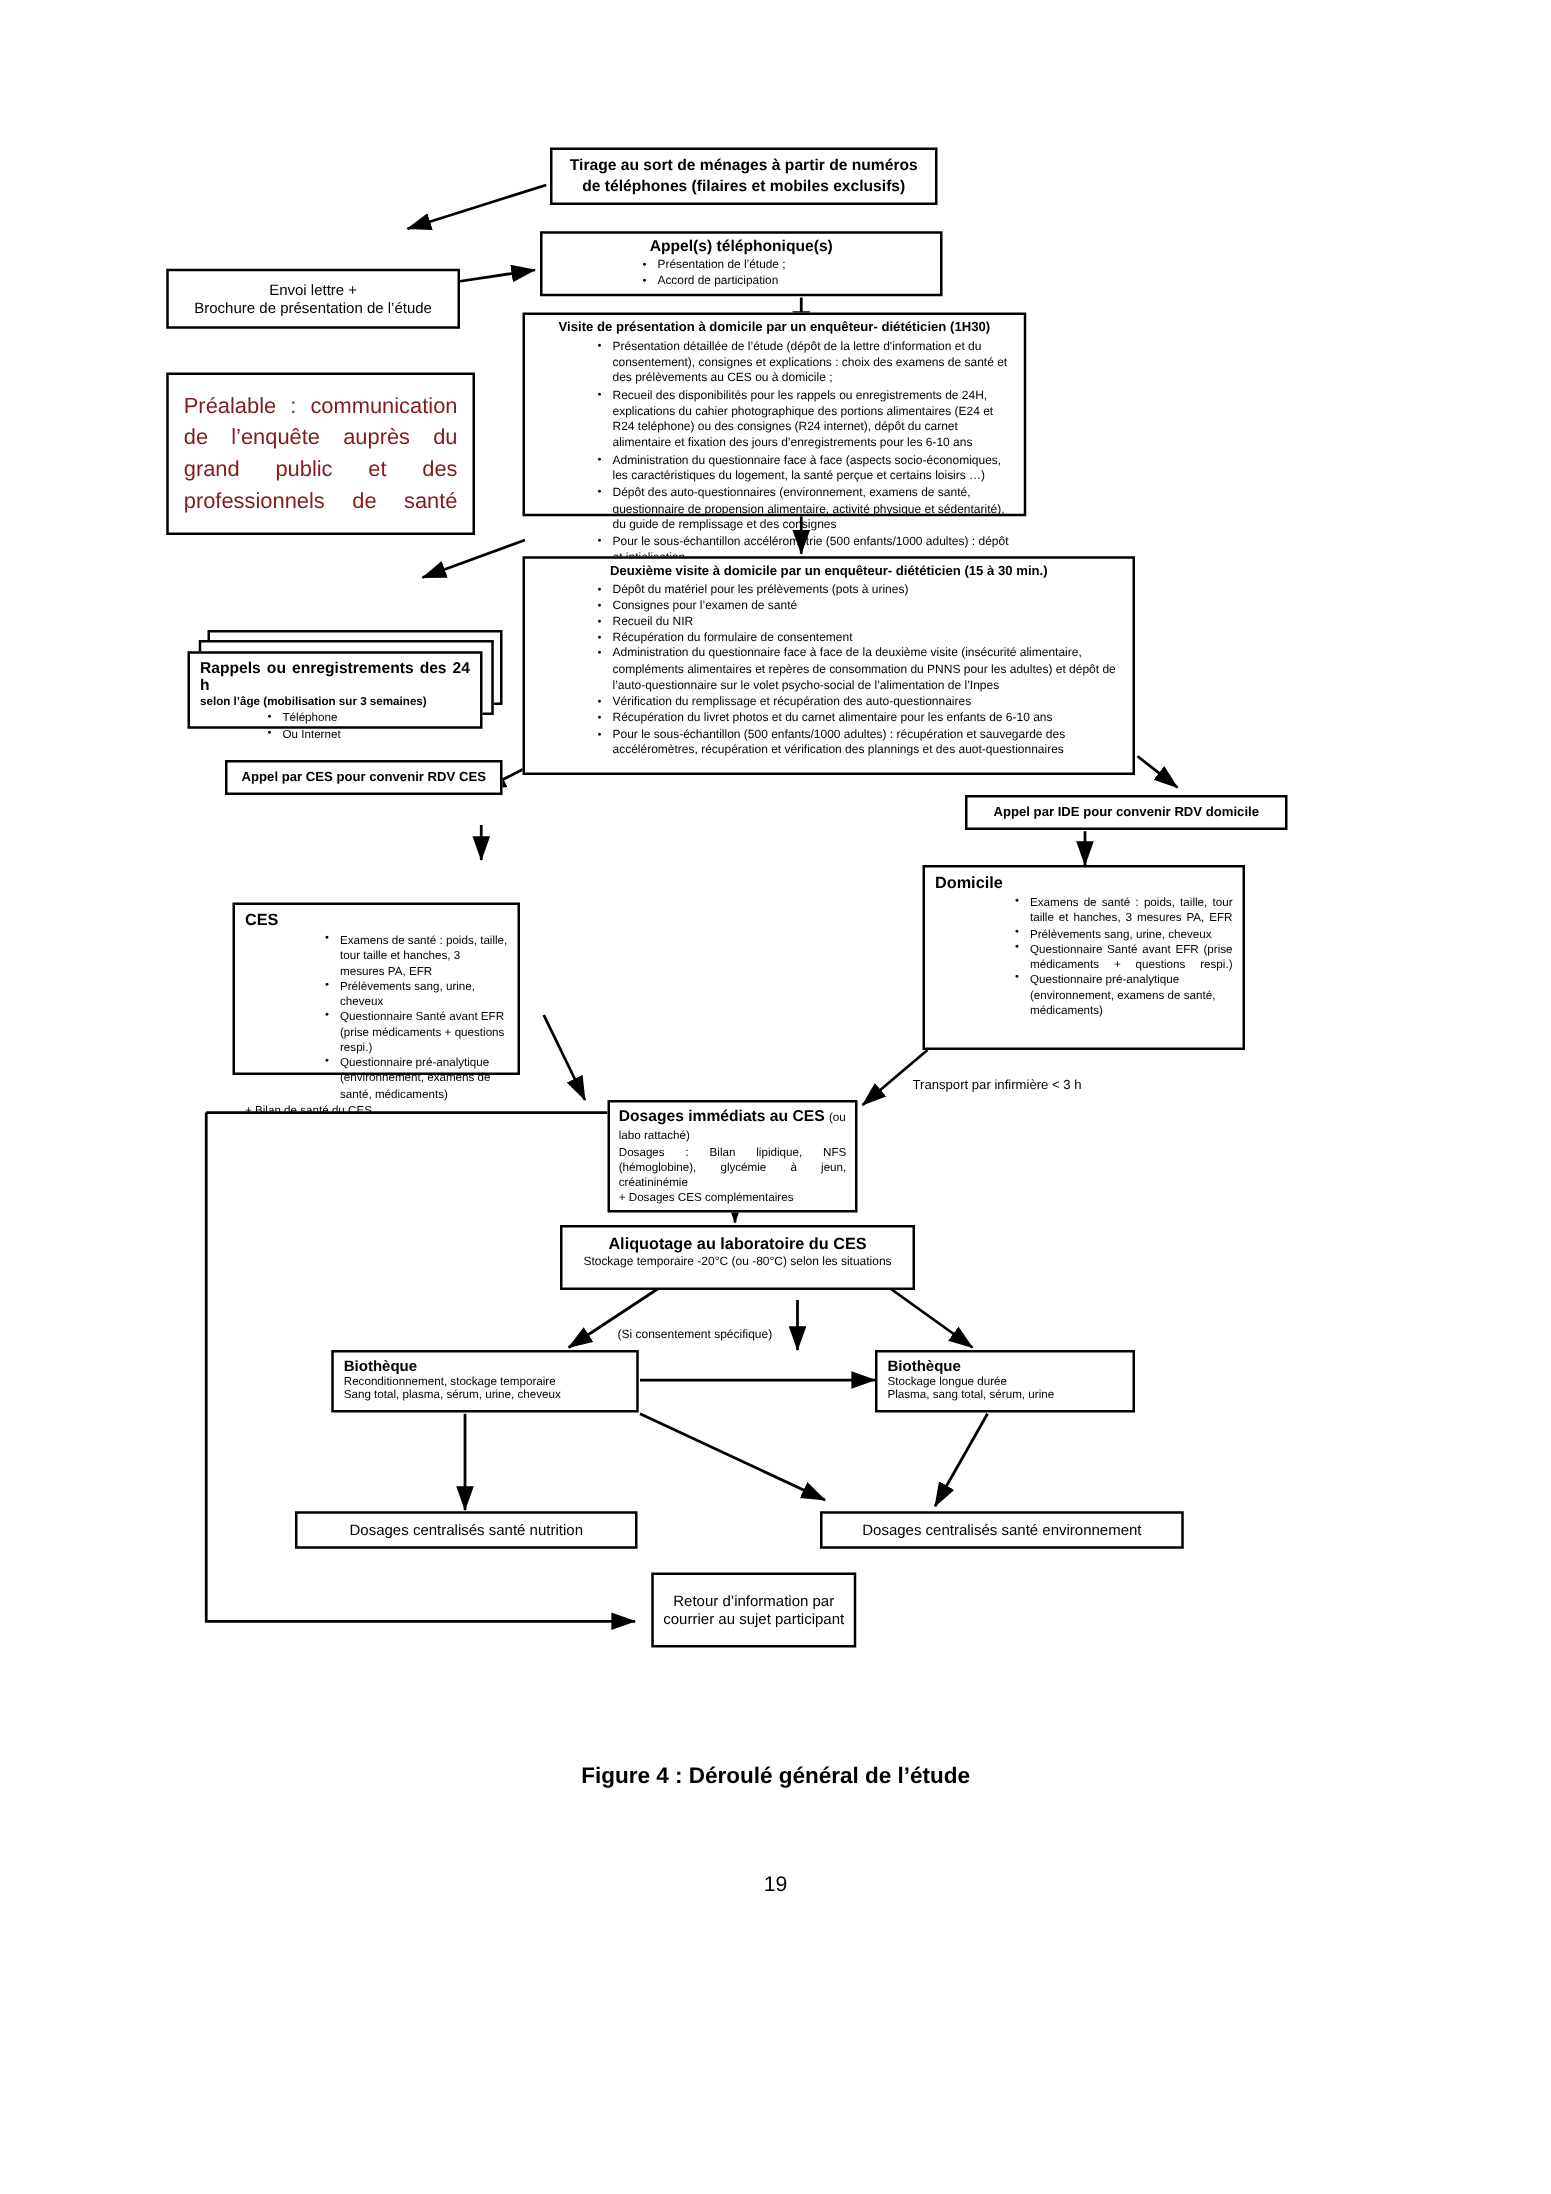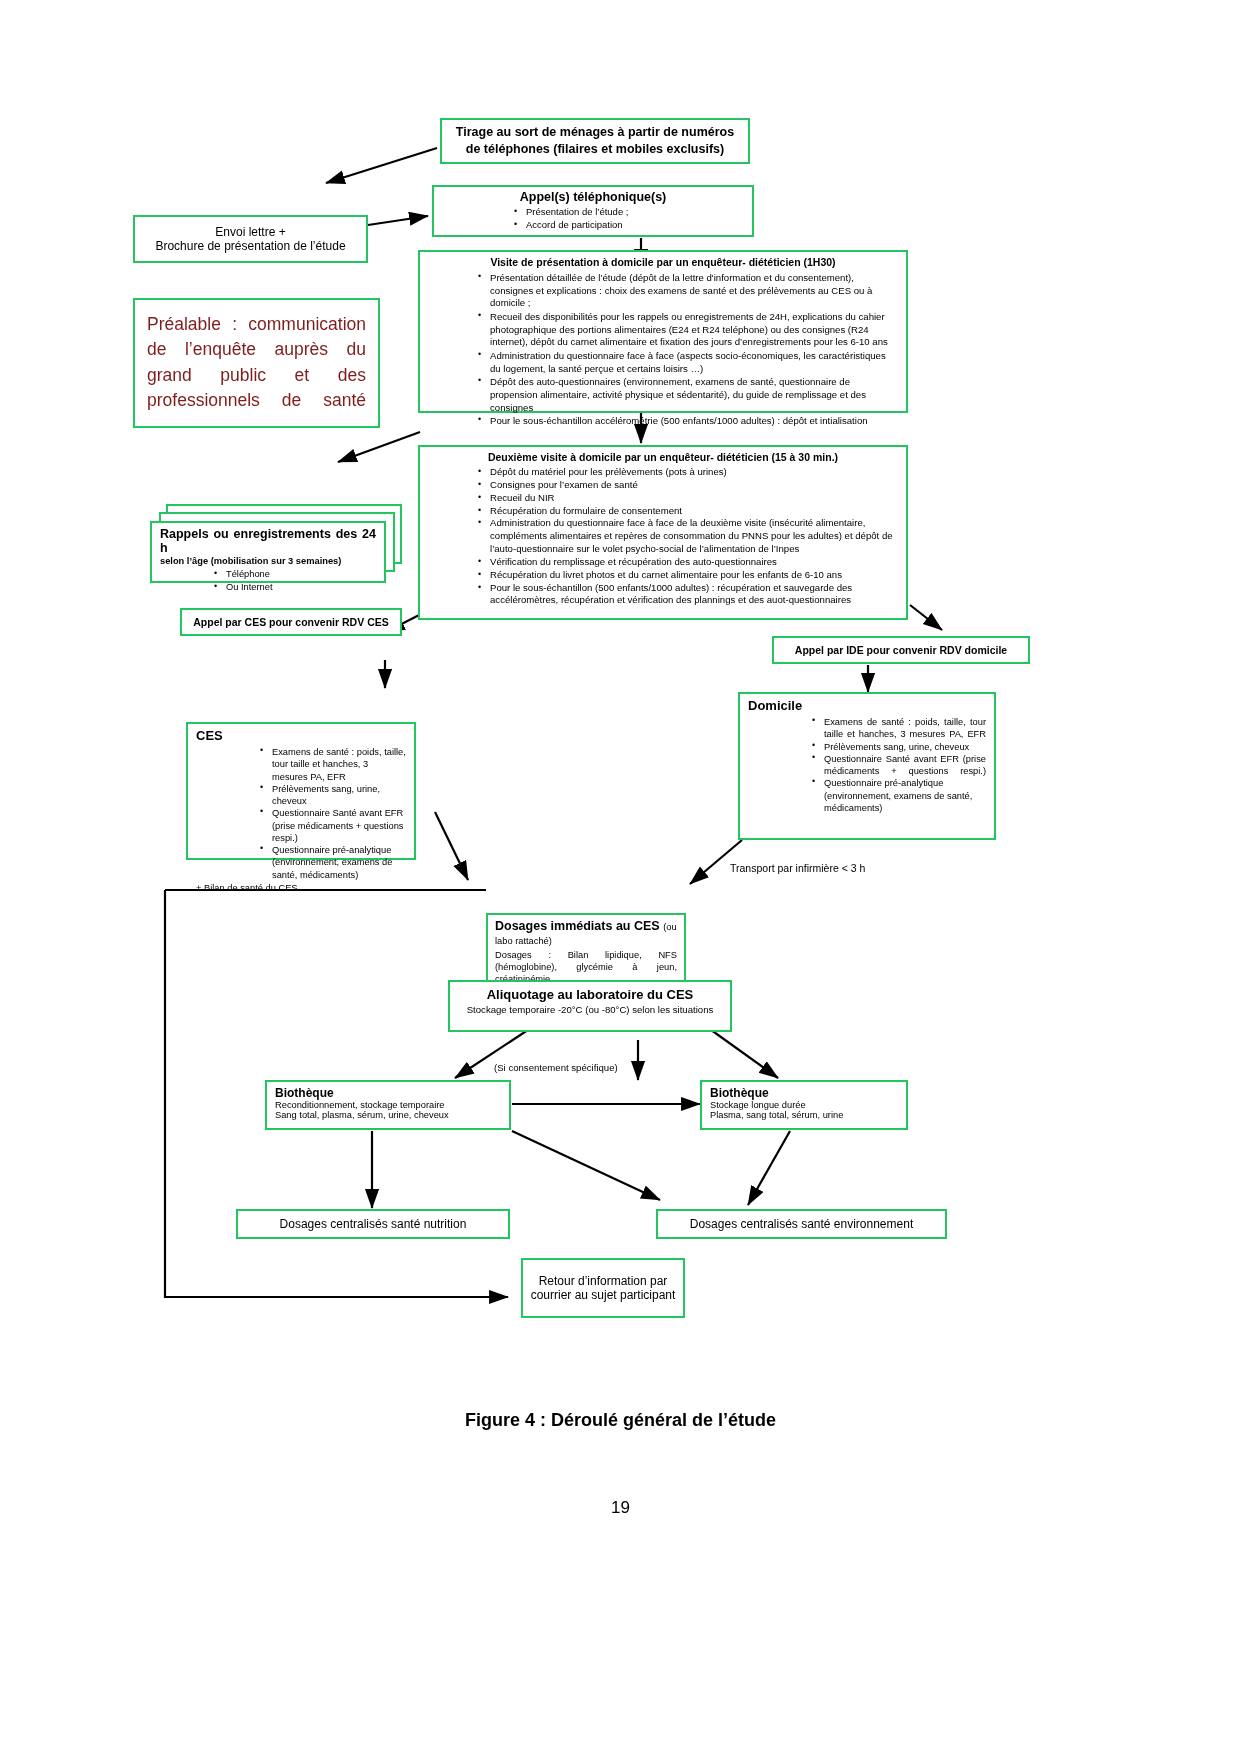--- a/index.html
+++ b/index.html
@@ -1,19 +1,19 @@
 <!DOCTYPE html>
 <html><head>
 <meta charset="utf-8">
 <style>
   html,body{margin:0;padding:0;background:#ffffff;}
   body{width:1241px;height:1755px;position:relative;font-family:"Liberation Sans",sans-serif;color:#000;}
   #page{position:relative;width:1241px;height:1755px;overflow:hidden;}
   svg.arrows{position:absolute;left:0;top:0;width:1241px;height:1755px;pointer-events:none;}
-  .box{position:absolute;border:2px solid #22c55e;background:#fff;box-sizing:border-box;}
+  .box{position:absolute;border:2px solid #000000;background:#fff;box-sizing:border-box;}
   .ttl{font-weight:bold;text-align:center;}
   .ttl-left{font-weight:bold;text-align:left;}
   ul{margin:0;padding:0;list-style:none;}
   li{position:relative;padding-left:14px;margin:0;}
   li:before{content:"\2022";position:absolute;left:2px;top:-1px;font-size:9px;}
   .red{color:#7f1d1d;}
   .just{text-align:justify;text-align-last:justify;}
   .cap{position:absolute;text-align:center;font-weight:bold;}
   .pg{position:absolute;text-align:center;}
   .lbl{position:absolute;}
@@ -91,21 +91,21 @@
 
   <div class="box" style="left:133px;top:215px;width:235px;height:48px;display:flex;flex-direction:column;align-items:center;justify-content:center;">
     <div style="font-size:12px;">Envoi lettre +</div>
     <div style="font-size:12px;">Brochure de présentation de l’étude</div>
   </div>
 
   <div class="box" style="left:133px;top:298px;width:247px;height:130px;padding:12px 12px;">
     <div class="red just" style="font-size:17.5px;line-height:1.45;">Préalable : communication de l’enquête auprès du grand public et des professionnels de santé</div>
   </div>
 
-  <div class="box" style="left:418px;top:250px;width:490px;height:163px;padding:4px 8px 4px 8px;">
+  <div class="box" style="left:418px;top:250px;width:403px;height:163px;padding:4px 8px 4px 8px;">
     <div class="ttl" style="font-size:10.5px;">Visite de présentation à domicile par un enquêteur- diététicien (1H30)</div>
     <ul style="margin-top:4px;padding-left:48px;font-size:9.6px;line-height:1.32;">
       <li style="margin-bottom:1px;">Présentation détaillée de l’étude (dépôt de la lettre d'information et du consentement), consignes et explications : choix des examens de santé et des prélèvements au CES ou à domicile ;</li>
       <li style="margin-bottom:1px;">Recueil des disponibilités pour les rappels ou enregistrements de 24H, explications du cahier photographique des portions alimentaires (E24 et R24 teléphone) ou des consignes (R24 internet), dépôt du carnet alimentaire et fixation des jours d’enregistrements pour les 6-10 ans</li>
       <li style="margin-bottom:1px;">Administration du questionnaire face à face (aspects socio-économiques, les caractéristiques du logement, la santé perçue et certains loisirs …)</li>
       <li style="margin-bottom:1px;">Dépôt des auto-questionnaires (environnement, examens de santé, questionnaire de propension alimentaire, activité physique et sédentarité), du guide de remplissage et des consignes</li>
       <li>Pour le sous-échantillon accélérométrie (500 enfants/1000 adultes) : dépôt et intialisation</li>
     </ul>
   </div>
 
@@ -158,21 +158,21 @@
     <ul style="margin-top:3px;padding-left:62px;font-size:9.3px;line-height:1.32;">
       <li class="just">Examens de santé : poids, taille, tour taille et hanches, 3 mesures PA, EFR</li>
       <li>Prélèvements sang, urine, cheveux</li>
       <li class="just">Questionnaire Santé avant EFR (prise médicaments + questions respi.)</li>
       <li>Questionnaire pré-analytique (environnement, examens de santé, médicaments)</li>
     </ul>
   </div>
 
   <div class="lbl" style="left:730px;top:862px;font-size:10.5px;">Transport par infirmière &lt; 3 h</div>
 
-  <div class="box" style="left:486px;top:913px;width:200px;height:78px;padding:4px 7px;">
+  <div class="box" style="left:486px;top:880px;width:200px;height:90px;padding:4px 7px;">
     <div style="font-size:12.5px;line-height:1.15;">
       <span class="ttl-left" style="font-weight:bold;">Dosages immédiats au CES</span>
       <span style="font-size:9.3px;font-weight:normal;">(ou labo rattaché)</span>
     </div>
     <div class="just" style="font-size:9.3px;line-height:1.3;margin-top:1px;">Dosages : Bilan lipidique, NFS (hémoglobine), glycémie à jeun, créatininémie</div>
     <div style="font-size:9.3px;line-height:1.3;">+ Dosages CES complémentaires</div>
   </div>
 
   <div class="box" style="left:448px;top:980px;width:284px;height:52px;padding:5px 8px;">
     <div class="ttl" style="font-size:13px;">Aliquotage au laboratoire du CES</div>

